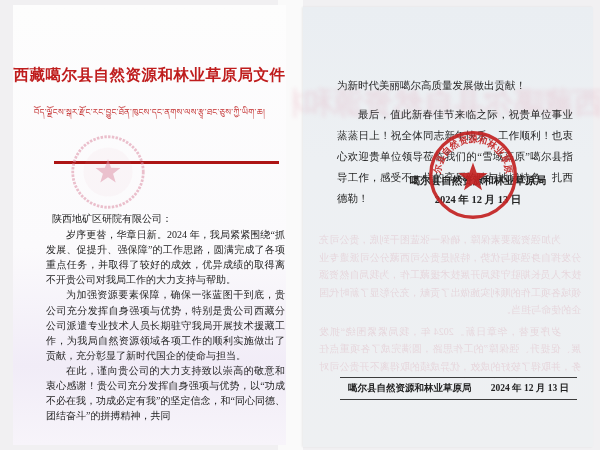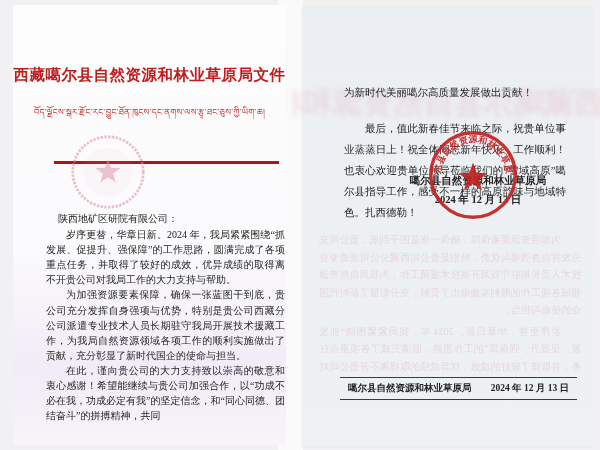--- a/index.html
+++ b/index.html
@@ -26,32 +26,32 @@
   .stamp-faint{position:absolute;left:54px;top:126px;width:82px;height:82px;opacity:.55;filter:blur(.4px);}
   .letter-title{
     position:absolute;top:171px;left:0;right:0;text-align:center;
     font-size:13.5px;font-weight:bold;letter-spacing:4px;color:#1d1d1d;
   }
   .body-left{
     position:absolute;top:206px;left:33px;width:239px;
     font-size:10px;line-height:15.1px;color:#232323;text-align:justify;
   }
   .body-left p{margin:0;text-indent:2em;}
-  .salutation{margin:0 0 1px 12px;}
+  .salutation{margin:0 0 1px 6px;}
   
   .page-right{
     position:absolute;left:303px;top:7px;width:290px;height:440px;
     background:linear-gradient(180deg,#eaeef2 0%,#edf0f3 35%,#eef0f2 100%);
     box-shadow:-1px 0 2px rgba(0,0,0,.07);
   }
   .body-right{
     position:absolute;top:60px;left:26px;width:252px;
     font-size:10.5px;line-height:21px;color:#242424;text-align:justify;
   }
-  .body-right p{margin:15px;}
+  .body-right p{margin:8px;}
   .body-right p.ind{text-indent:2em;}
   .sig-block{position:absolute;top:167px;left:100px;width:150px;text-align:center;color:#232323;}
   .sig-org{font-size:10.5px;font-weight:600;}
   .sig-date{font-size:10.5px;font-weight:600;margin-top:5px;}
   .seal{position:absolute;left:122px;top:120px;width:96px;height:96px;opacity:.92;}
   .footer-bar{
     position:absolute;top:370px;left:37px;width:237px;
     border-top:1.5px solid #3c3c3c;border-bottom:1.5px solid #3c3c3c;
     display:flex;justify-content:space-between;align-items:center;
     padding:4px 8px;box-sizing:border-box;
@@ -87,21 +87,21 @@
       <circle cx="50" cy="50" r="43" fill="none" stroke="#dd8fa5" stroke-width="3.4" stroke-dasharray="3 1.6"></circle>
       <polygon fill="#dd8fa5" points="50,34 53.8,44.7 65.2,45.1 56.2,52 59.4,62.9 50,56.5 40.6,62.9 43.8,52 34.8,45.1 46.2,44.7"></polygon>
       <circle cx="50" cy="50" r="30" fill="#e9a9ba" opacity="0.12"></circle>
     </svg>
 
 
     <div class="body-left">
       <div class="salutation">陕西地矿区研院有限公司：</div>
       <p>岁序更替，华章日新。2024 年，我局紧紧围绕“抓发展、促提升、强保障”的工作思路，圆满完成了各项重点任务，并取得了较好的成效，优异成绩的取得离不开贵公司对我局工作的大力支持与帮助。</p>
       <p>为加强资源要素保障，确保一张蓝图干到底，贵公司充分发挥自身强项与优势，特别是贵公司西藏分公司派遣专业技术人员长期驻守我局开展技术援藏工作，为我局自然资源领域各项工作的顺利实施做出了贡献，充分彰显了新时代国企的使命与担当。</p>
-      <p>在此，谨向贵公司的大力支持致以崇高的敬意和衷心感谢！希望能继续与贵公司加强合作，以“功成不必在我，功成必定有我”的坚定信念，和“同心同德、团结奋斗”的拼搏精神，共同</p>
+      <p>在此，谨向贵公司的大力支持致以崇高的敬意和衷心感谢！贵公司充分发挥自身强项与优势，以“功成不必在我，功成必定有我”的坚定信念，和“同心同德、团结奋斗”的拼搏精神，共同</p>
     </div>
   </div>
 
   <div class="page-right">
 
     <div class="bleed-band">西藏噶尔县自然资源和林业草原局文件</div>
 
     <div class="body-right">
       <p>为新时代美丽噶尔高质量发展做出贡献！</p>
       <p class="ind">最后，值此新春佳节来临之际，祝贵单位事业蒸蒸日上！祝全体同志新年快乐、工作顺利！也衷心欢迎贵单位领导莅临我们的“雪域高原”噶尔县指导工作，感受不一样的高原韵味与地域特色。扎西德勒！</p>

